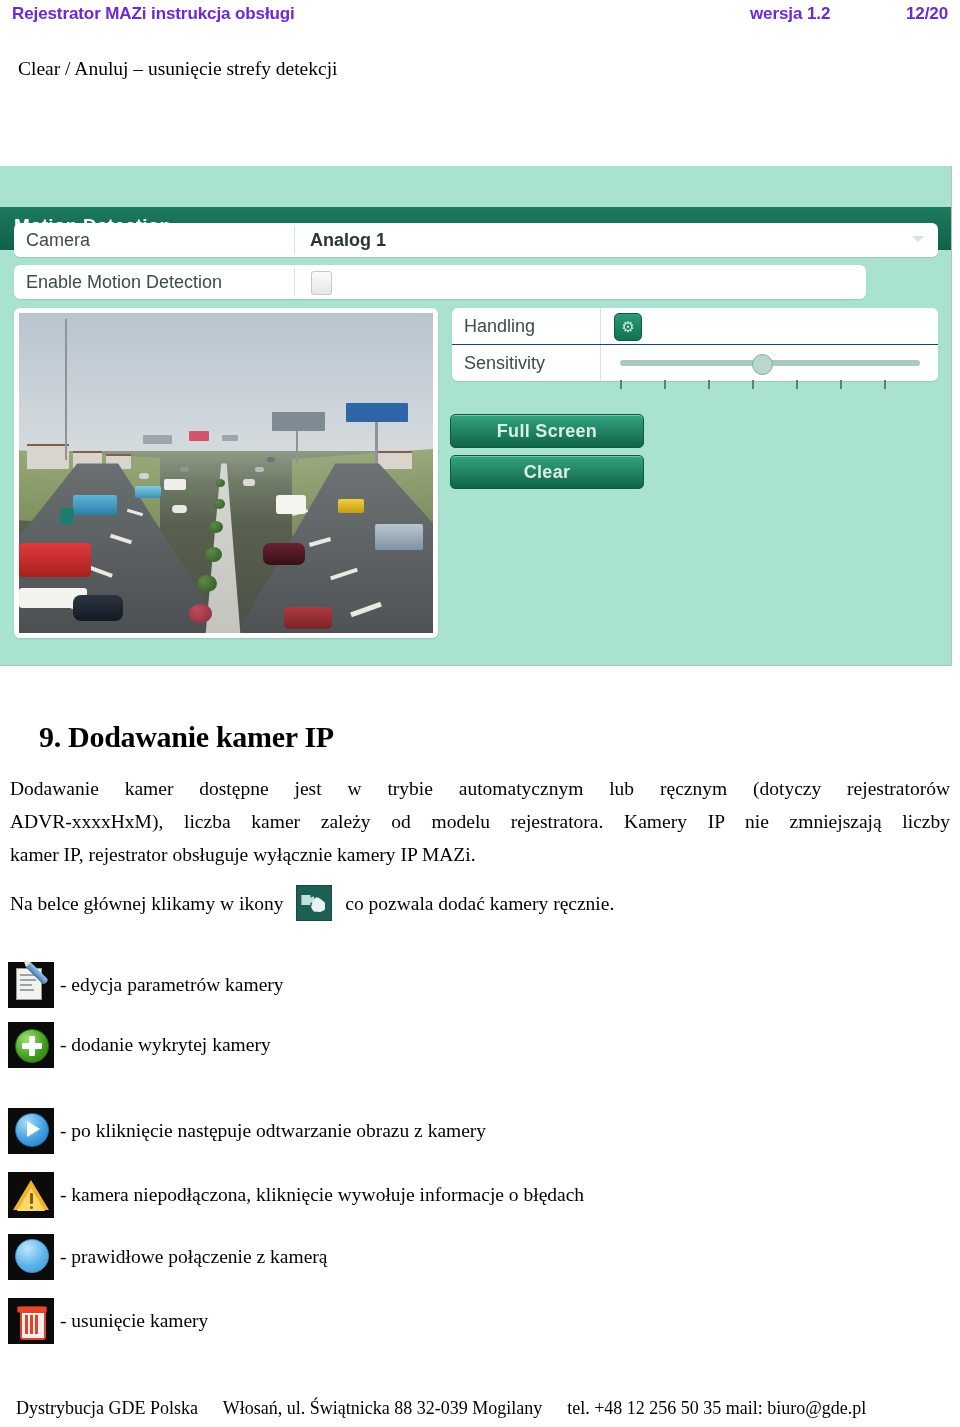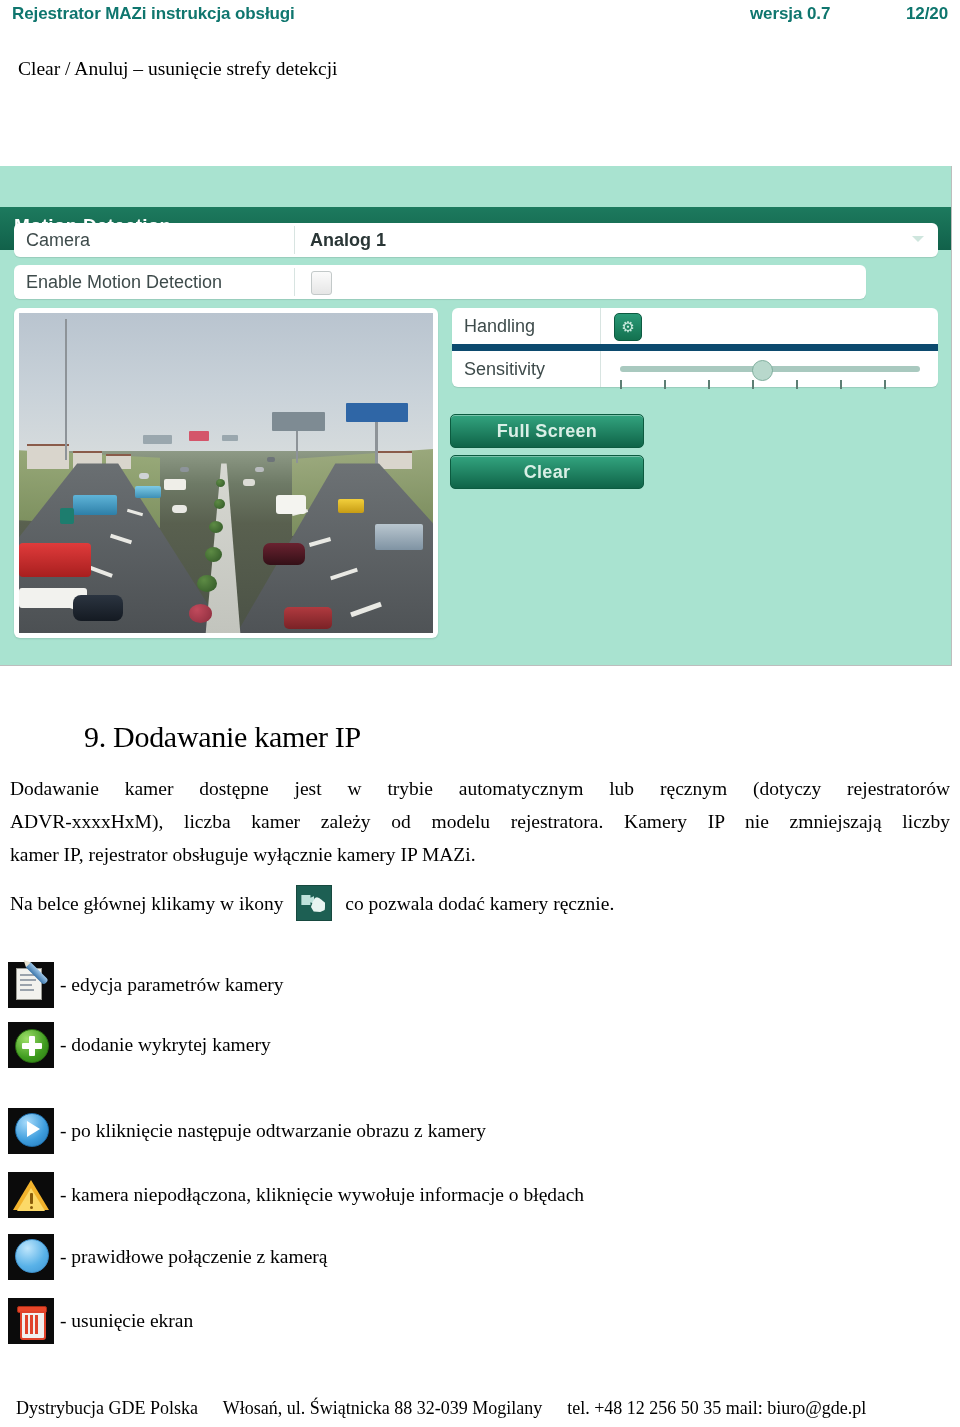--- a/index.html
+++ b/index.html
@@ -20,21 +20,21 @@
   .page-header {
     position: absolute;
     top: 4px;
     left: 12px;
     right: 12px;
     height: 24px;
     font-family: "Liberation Sans", sans-serif;
     font-size: 17px;
     font-weight: 700;
     letter-spacing: -0.1px;
-    color: #0f766e;
+    color: #6d28d9;
   }
   .page-header .hdr-title { position: absolute; left: 0; top: 0; }
   .page-header .hdr-version { position: absolute; left: 738px; top: 0; }
   .page-header .hdr-page { position: absolute; right: 0; top: 0; }
 
   
   .intro {
     position: absolute;
     left: 10px;
     top: 52px;
@@ -227,21 +227,21 @@
     width: 26px;
     height: 26px;
     border-radius: 5px;
     background: linear-gradient(#2a9a77, #13714f);
     border: 1px solid #0d5a41;
     color: #cdece0;
     font-size: 15px;
     line-height: 26px;
     text-align: center;
   }
-  .row-sens { left: 452px; top: 178px; width: 486px; height: 36px; border-radius: 0 0 6px 6px; border-top: 7px solid #0c4a6e; }
+  .row-sens { left: 452px; top: 178px; width: 486px; height: 36px; border-radius: 0 0 6px 6px; border-top: 1px solid #0c4a6e; }
   .row-sens .field-div { left: 148px; top:0; height: 36px; }
   .row-sens .field-label { line-height: 36px; }
   .slider-track {
     position: absolute;
     left: 168px;
     top: 15px;
     width: 300px;
     height: 6px;
     background: #a9c9bf;
     border-radius: 3px;
@@ -288,23 +288,22 @@
   }
   .btn-fullscreen { left: 450px; top: 248px; }
   .btn-clear      { left: 450px; top: 289px; }
 
   
   .sec-title {
     position: absolute;
     left: 39px;
     top: 720px;
     font-size: 30px;
-    font-weight: 400;
+    font-weight: 700;
     letter-spacing: -0.3px;
-    margin-left: 45px;
   }
   .body-par {
     position: absolute;
     left: 10px;
     top: 772px;
     width: 940px;
     font-size: 19.5px;
     line-height: 33px;
     text-align: justify;
   }
@@ -446,21 +445,21 @@
     font-size: 18px;
     white-space: nowrap;
   }
   .footer .sp { display:inline-block; width: 16px; }
 </style>
 </head>
 <body>
 
 <div class="page-header">
   <span class="hdr-title">Rejestrator MAZi instrukcja obsługi</span>
-  <span class="hdr-version">wersja 0.7</span>
+  <span class="hdr-version">wersja 1.2</span>
   <span class="hdr-page">12/20</span>
 </div>
 
 <div class="intro">
   <div class="line second">Clear / Anuluj –  usunięcie strefy detekcji</div>
 </div>
 
 <div class="dvr-panel">
 
   <div class="dvr-titlebar">
@@ -634,21 +633,21 @@
 
 <div class="legend-item" style="top:1298px;">
   <span class="legend-ico">
     <span class="ic-trash-lid"></span>
     <span class="ic-trash-body">
       <span class="bar" style="left:3px;"></span>
       <span class="bar" style="left:8px;"></span>
       <span class="bar" style="left:13px;"></span>
     </span>
   </span>
-  <span class="legend-text">- usunięcie ekran</span>
+  <span class="legend-text">- usunięcie kamery</span>
 </div>
 
 <div class="footer">
   <span>Dystrybucja GDE Polska</span>
   <span class="sp"></span>
   <span>Włosań, ul. Świątnicka 88 32-039 Mogilany</span>
   <span class="sp"></span>
   <span>tel. +48 12 256 50 35 mail: biuro@gde.pl</span>
 </div>
 

